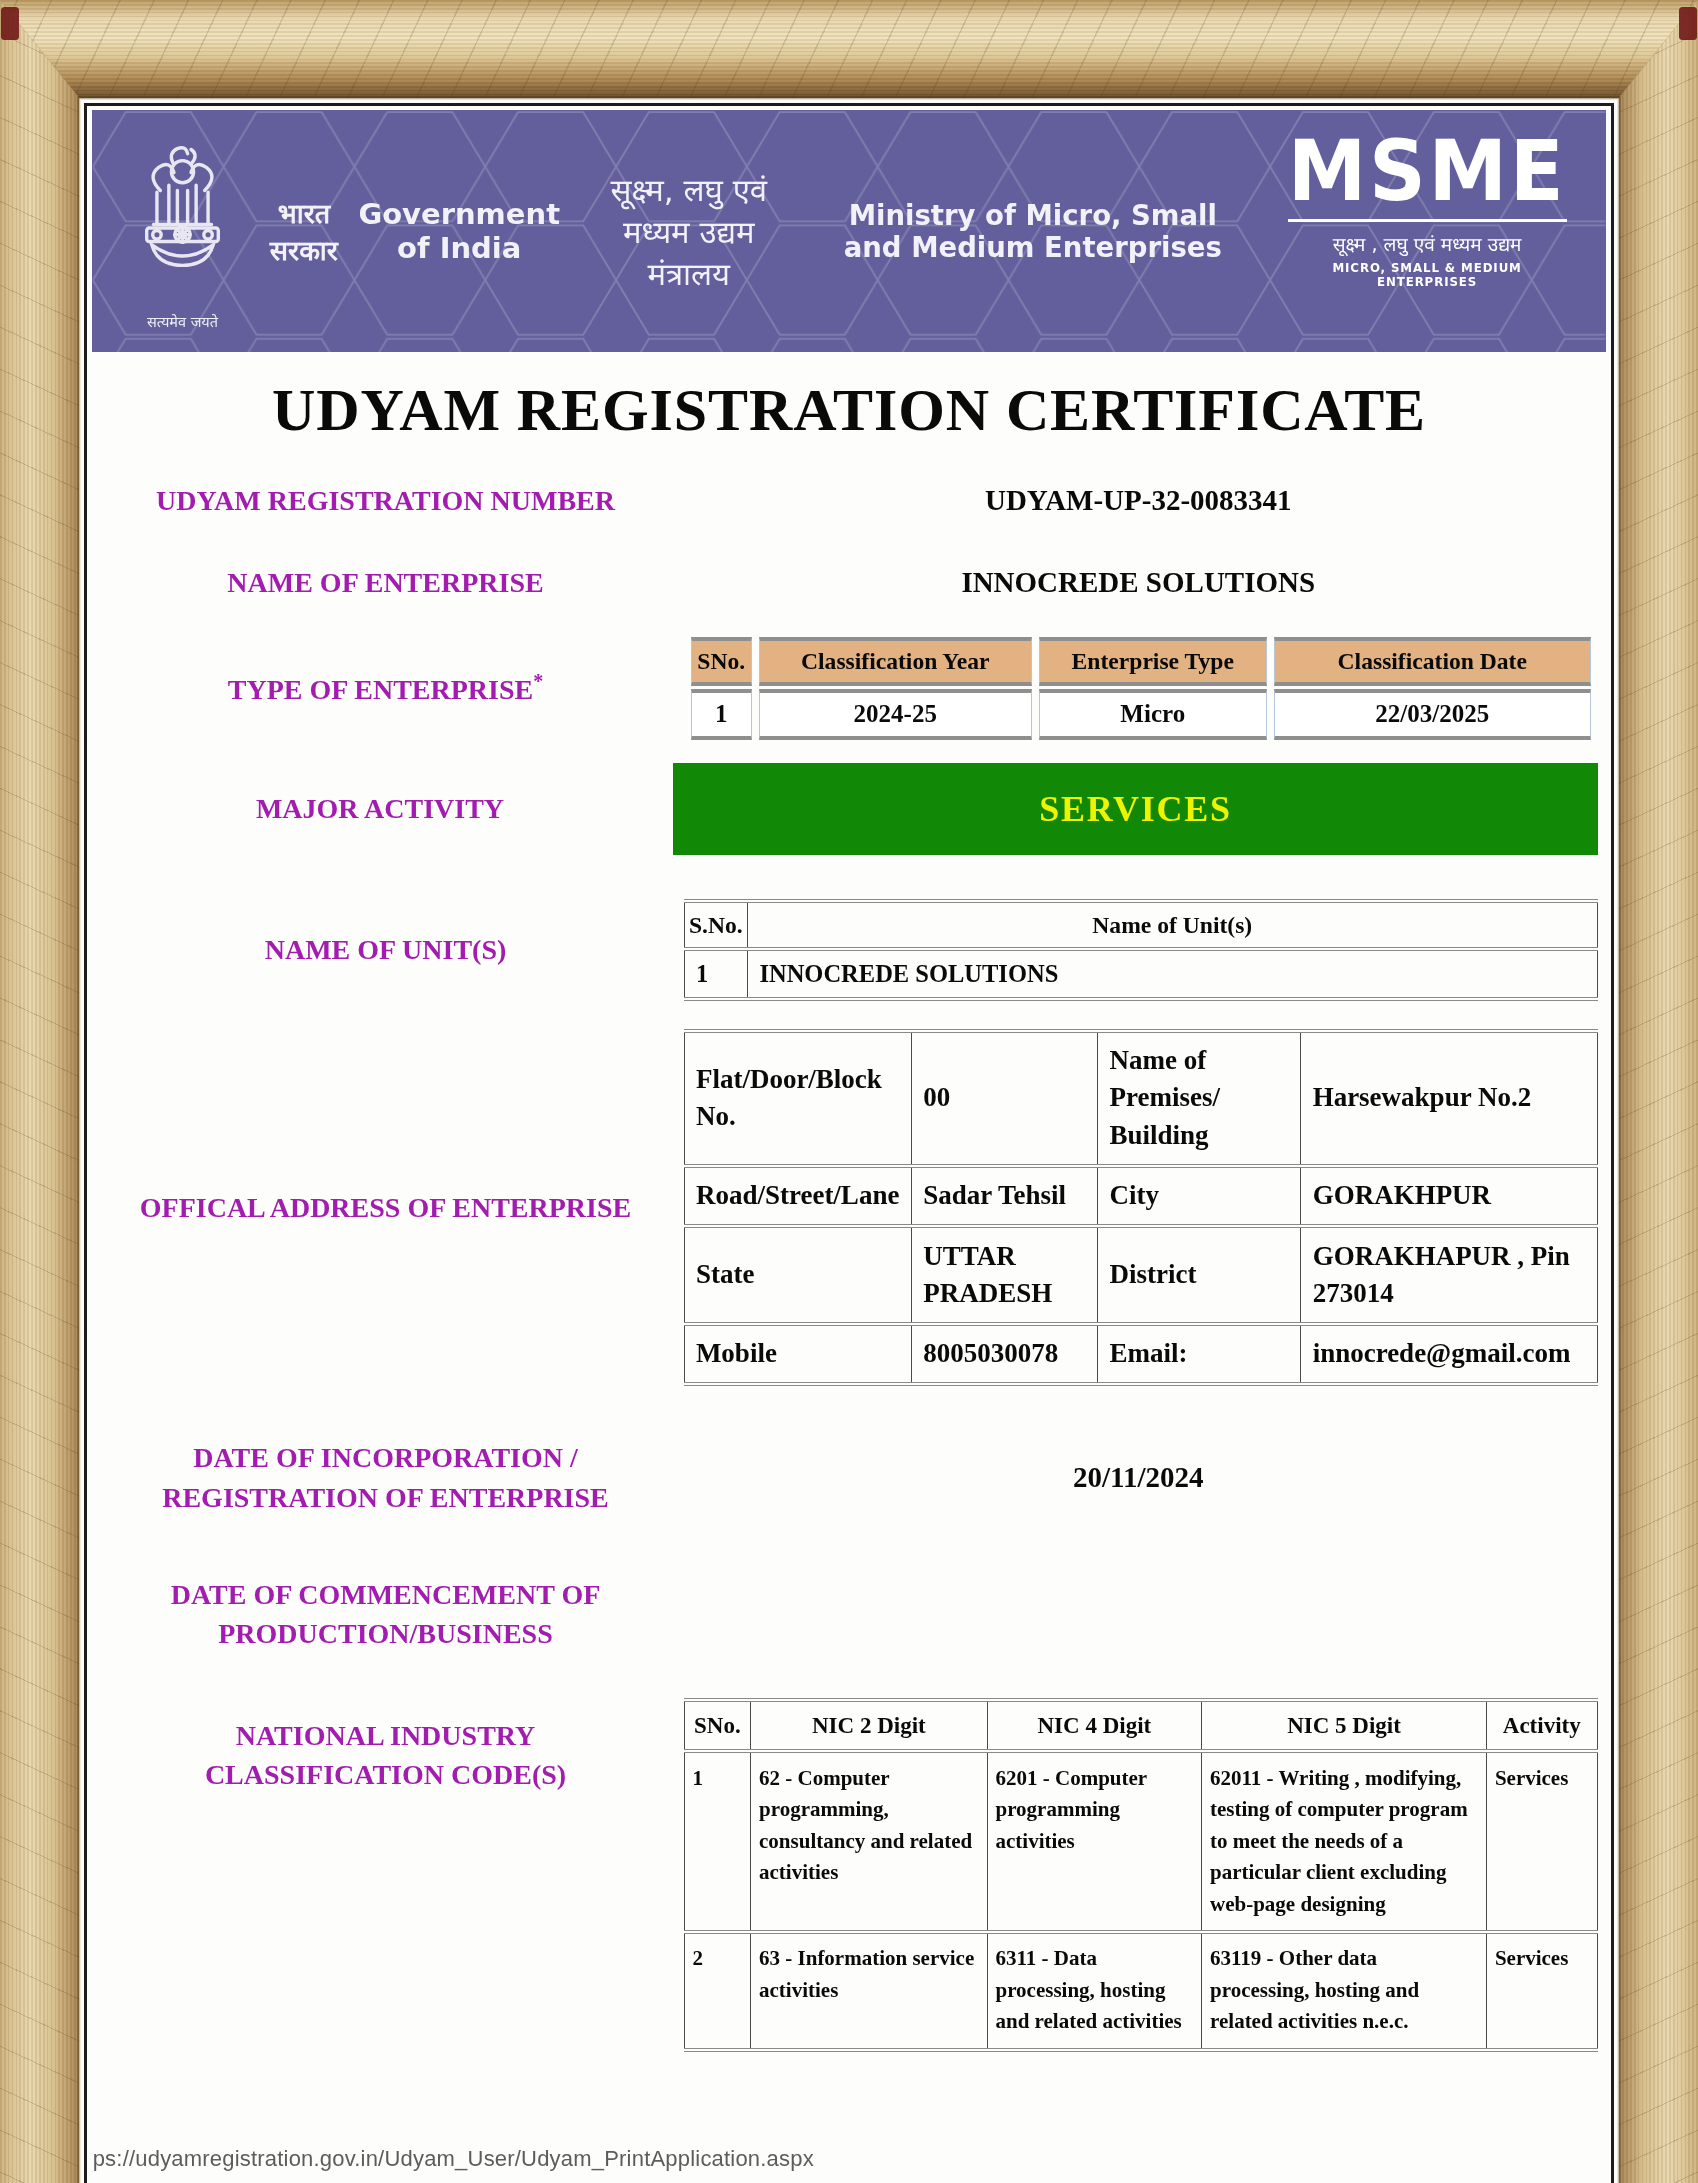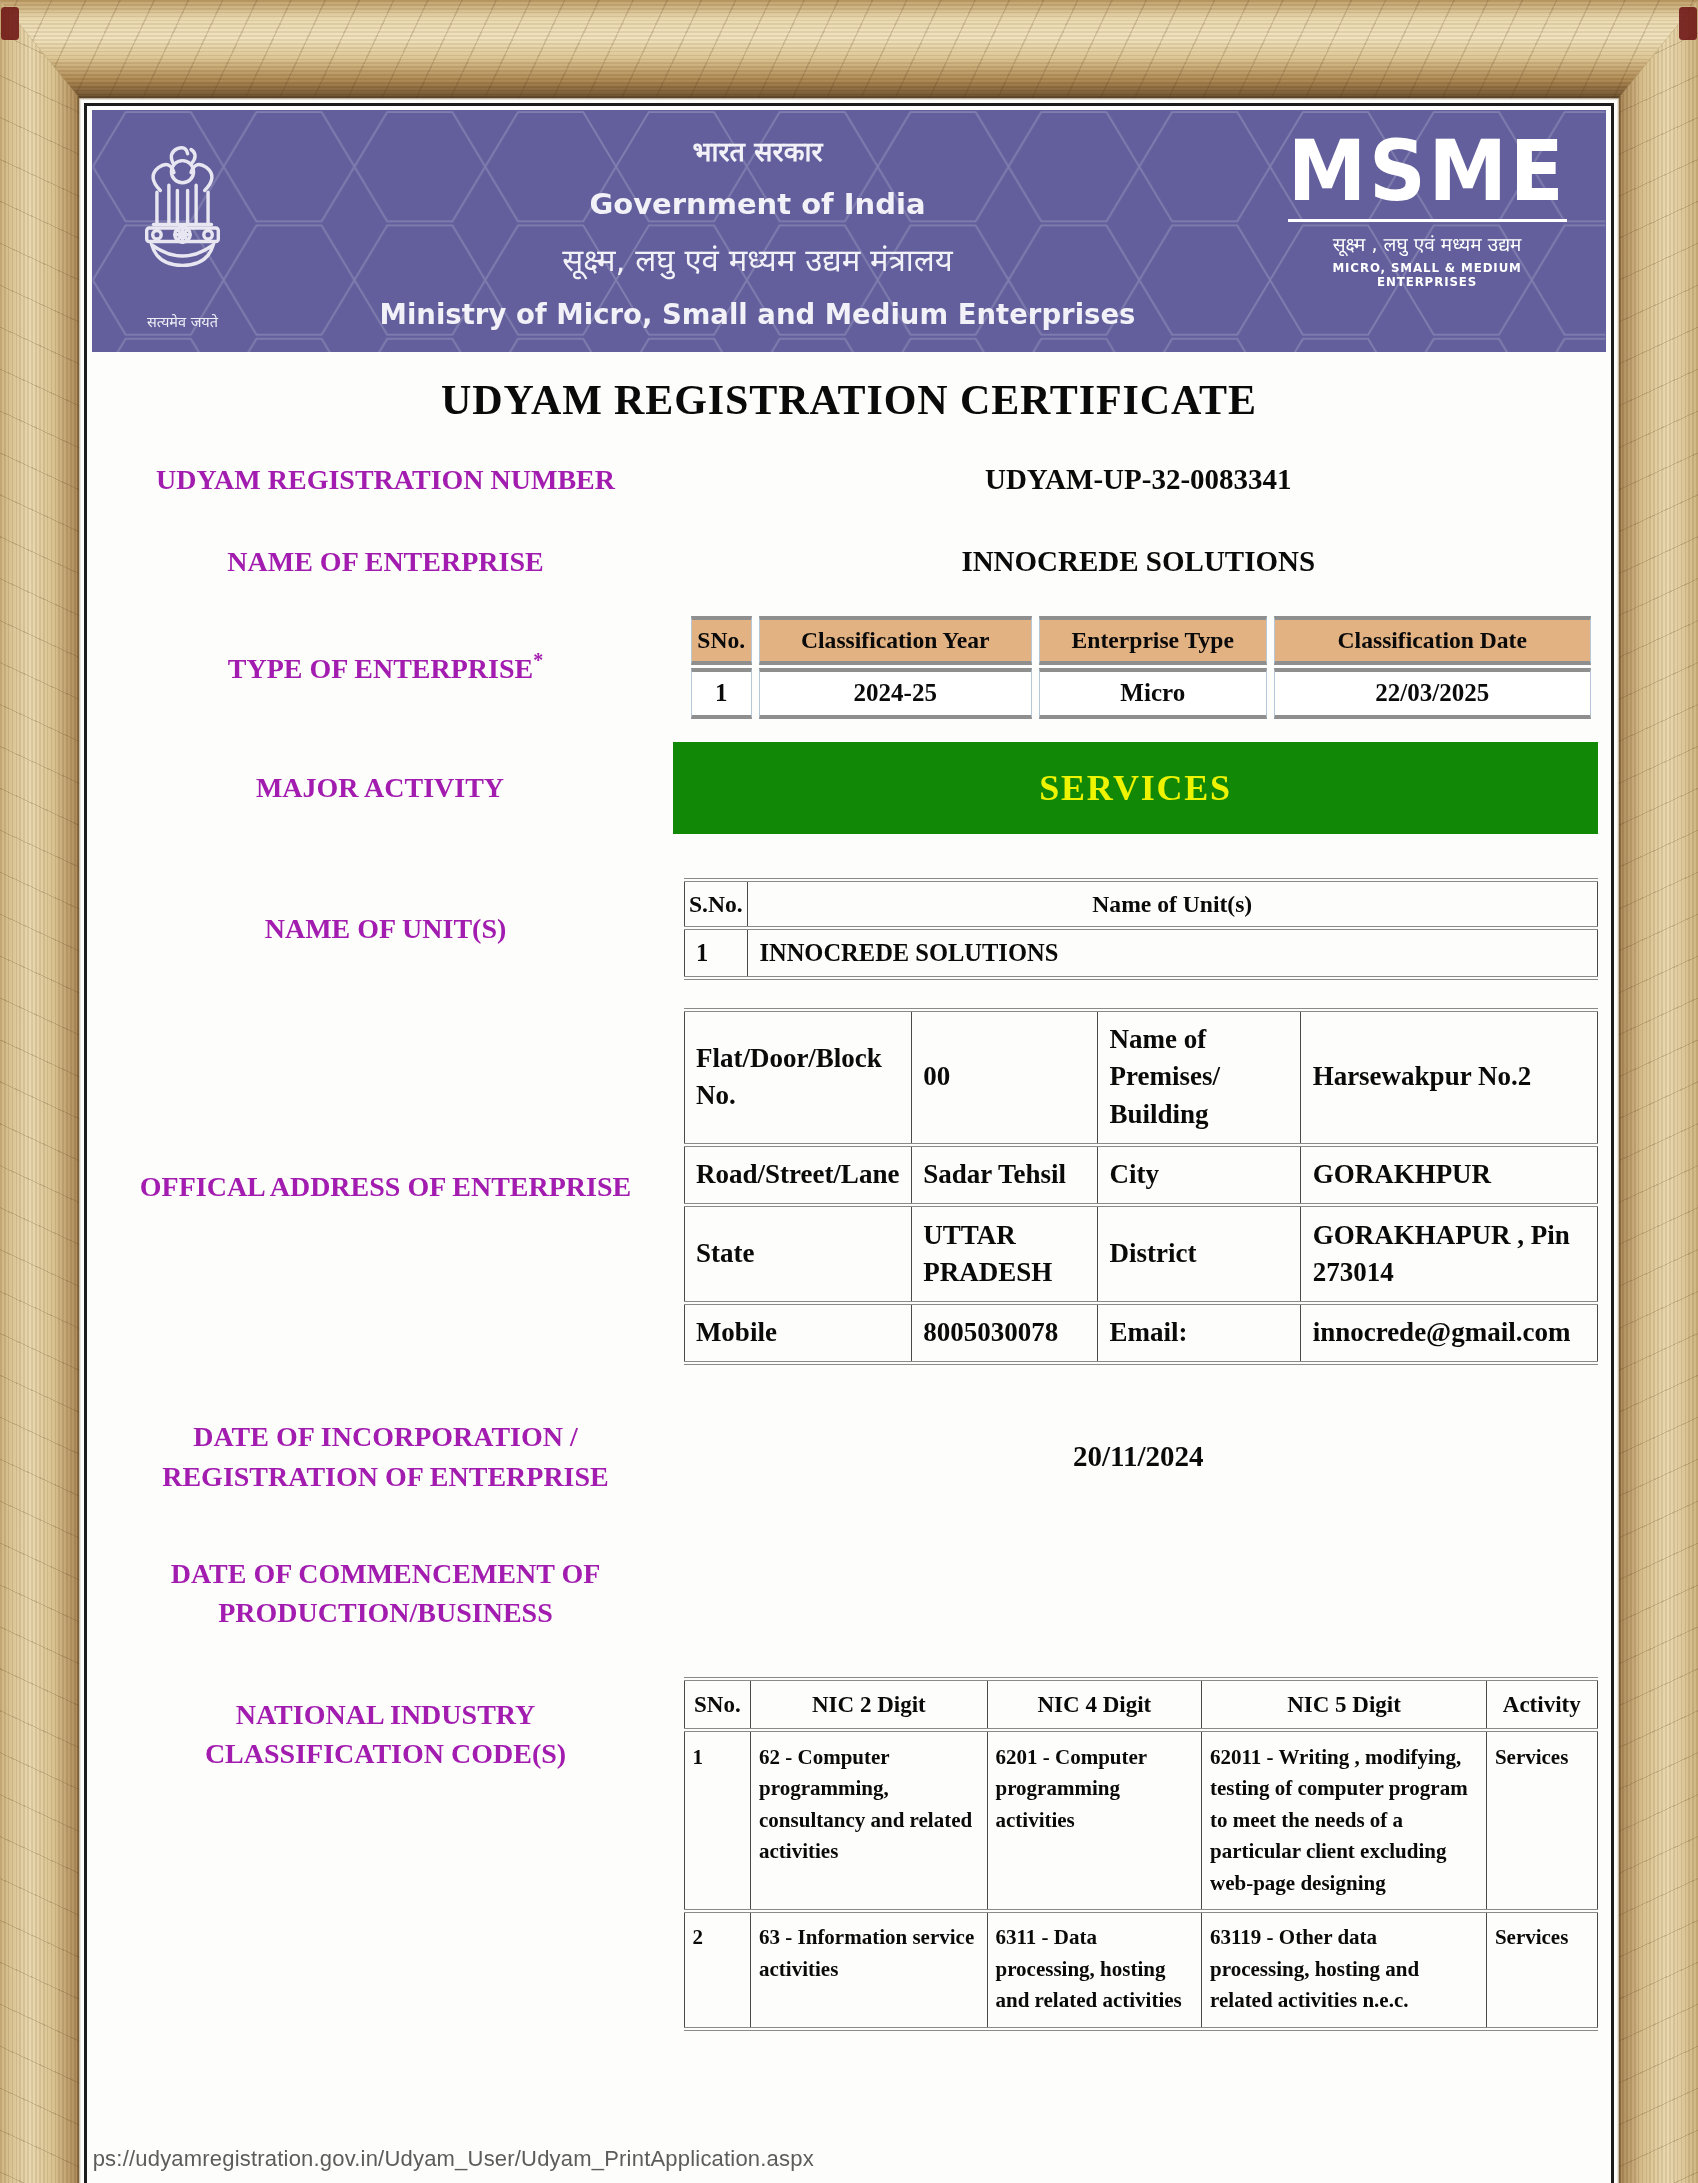--- a/index.html
+++ b/index.html
@@ -43,35 +43,35 @@
     box-shadow: 0 0 0 1.7px rgba(248,245,236,0.9), 0 0 0 3.9px rgba(70,50,25,0.40);
   }
   .doc-edge { position:absolute; inset:3.1px; border:3.1px solid #1c1c1c; pointer-events:none; }
   .doc-content { position:absolute; inset:6.5px; }
 
   
   .gov-banner { position:relative; margin:3.5px 4.4px 0 4.4px; height:242px; background:#625f9c; overflow:hidden; }
   .hex-bg { position:absolute; inset:0; width:100%; height:100%; }
   .emblem { position:absolute; left:36px; top:31px; width:109px; height:196px; }
   .banner-center { position:absolute; left:175px; right:358px; top:0; bottom:0;
-    display:flex; flex-direction:column; align-items:center; justify-content:center; gap:17.5px;
+    display:flex; flex-direction:row; align-items:center; justify-content:center; gap:17.5px;
     color:#f2f1f7; font-family:"DejaVu Sans", sans-serif; text-align:center; }
   .h-hindi1  { font-size:27px; font-weight:bold; }
   .h-govt    { font-size:29px; font-weight:bold; }
   .h-hindi2  { font-size:31px; }
   .h-ministry{ font-size:27.5px; font-weight:bold; }
   .msme { position:absolute; right:37px; top:23px; width:284px; text-align:center; color:#ffffff;
           font-family:"DejaVu Sans", sans-serif; }
   .msme-word { font-size:79px; font-weight:bold; letter-spacing:2.6px; line-height:1.0; transform:scaleY(1.05); }
   .msme-rule { height:3.1px; background:#ffffff; margin:7px 2.6px 8.7px 2.6px; }
   .msme-hindi{ font-size:19px; margin-bottom:4.4px; }
   .msme-tag  { font-size:11.8px; font-weight:bold; letter-spacing:0.9px; }
 
   
-  .cert-title { margin-top:24px; text-align:center; font-size:42px; font-weight:bold; letter-spacing:0.9px; color:#0a0a0a; }
+  .cert-title { margin-top:24px; text-align:center; font-size:60px; font-weight:bold; letter-spacing:0.9px; color:#0a0a0a; }
 
   
   .field-row { display:flex; align-items:center; }
   .f-label { flex:0 0 596px; text-align:center; font-weight:bold; font-size:28px; line-height:1.42; color:#a21caf; }
   .f-label .wrap { display:inline-block; }
   .mw820  { max-width:358px; }
   .mw1050 { max-width:463px; }
   .mw900  { max-width:397px; }
   .mw1250 { max-width:546px; }
   .f-value { flex:1; text-align:center; font-weight:bold; font-size:29px; color:#0a0a0a; padding-right:17.5px; }

